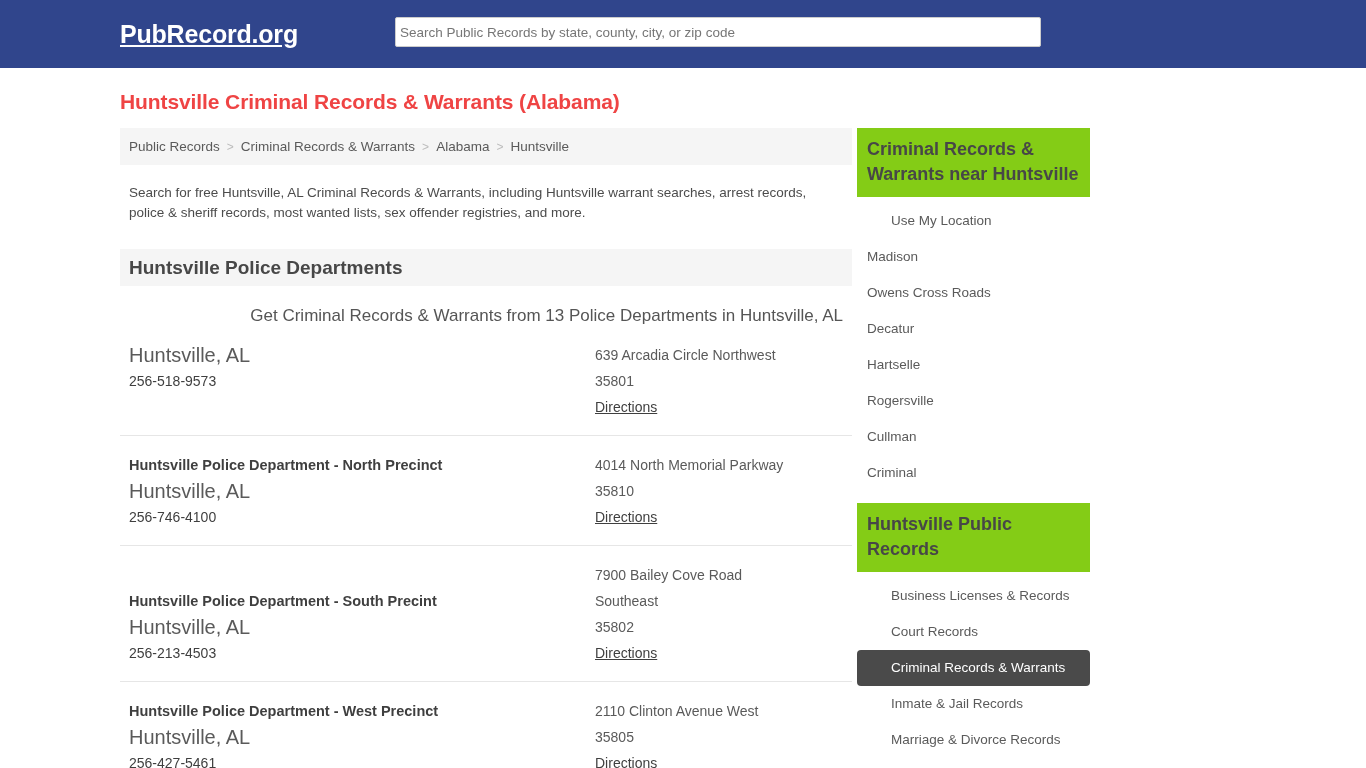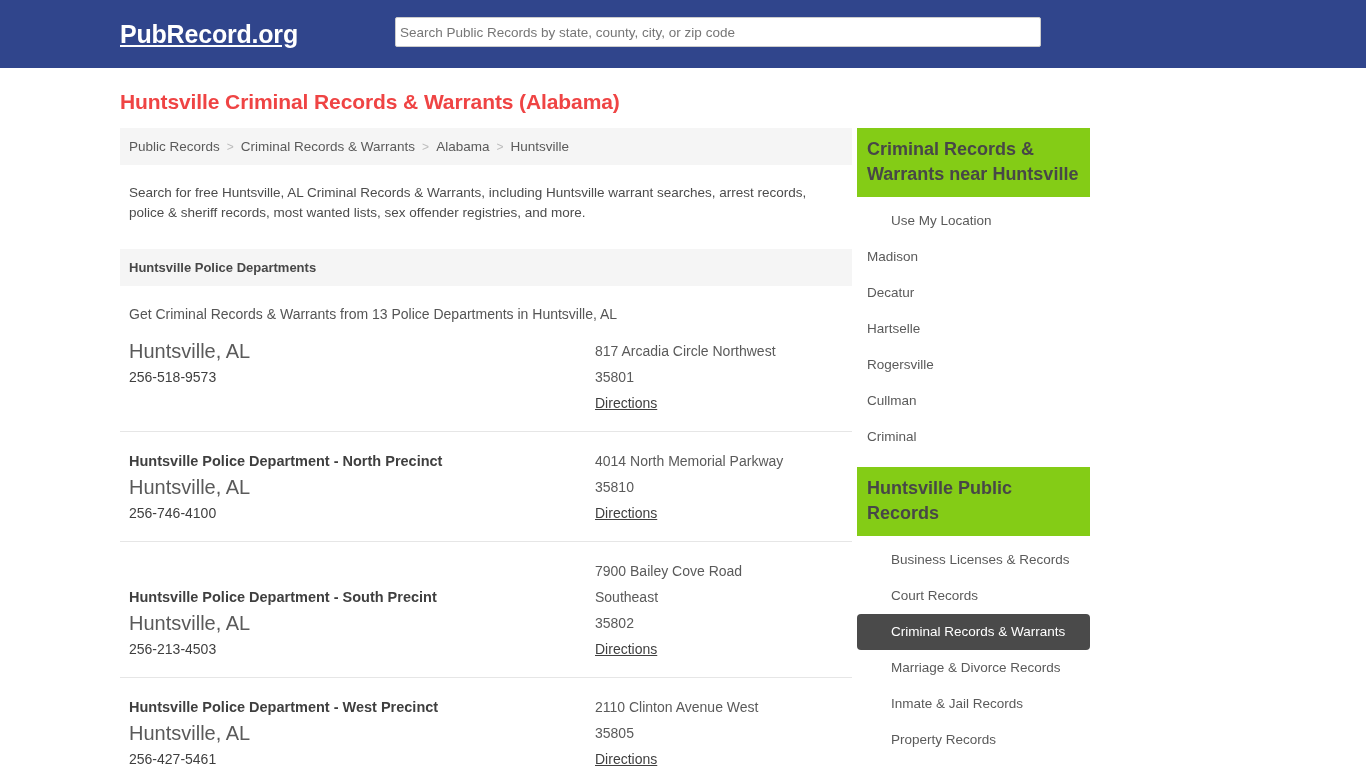--- a/index.html
+++ b/index.html
@@ -99,29 +99,30 @@
     max-width: 718px;
   }
 
   
   .section-header {
     background: #f5f5f5;
     height: 37px;
     display: flex;
     align-items: center;
     padding: 0 9px;
-    font-size: 13px;
+    font-size: 19px;
     font-weight: bold;
     color: #474747;
     margin-top: 26px;
   }
   .section-note {
-    font-size: 14px;
+    font-size: 17px;
     color: #555555;
     padding: 20px 9px 0 9px;
+    text-align: right;
   }
 
   
   .listing {
     display: flex;
     padding: 16px 9px 15px 9px;
     border-bottom: 1px solid #e6e6e6;
   }
   .listing:last-child { border-bottom: none; }
   .listing-left { width: 466px; flex: 0 0 466px; }
@@ -219,21 +220,21 @@
       <p class="section-note">Get Criminal Records &amp; Warrants from 13 Police Departments in Huntsville, AL</p>
 
       <div>
 
         <div class="listing">
           <div class="listing-left">
             <div class="lst-city">Huntsville, AL</div>
             <div class="lst-phone">256-518-9573</div>
           </div>
           <div class="listing-right">
-            <div class="lst-addr">817 Arcadia Circle Northwest</div>
+            <div class="lst-addr">639 Arcadia Circle Northwest</div>
             <div class="lst-addr">35801</div>
             <a class="lst-dir" href="#">Directions</a>
           </div>
         </div>
 
         <div class="listing">
           <div class="listing-left">
             <div class="lst-name">Huntsville Police Department - North Precinct</div>
             <div class="lst-city">Huntsville, AL</div>
             <div class="lst-phone">256-746-4100</div>
@@ -275,35 +276,36 @@
       </div>
     </div>
 
     <div class="col-side">
 
       <div class="panel">
         <div class="panel-header">Criminal Records &amp; Warrants near Huntsville</div>
         <div class="panel-list">
           <a class="panel-item indent" href="#">Use My Location</a>
           <a class="panel-item" href="#">Madison</a>
+          <a class="panel-item" href="#">Owens Cross Roads</a>
           <a class="panel-item" href="#">Decatur</a>
           <a class="panel-item" href="#">Hartselle</a>
           <a class="panel-item" href="#">Rogersville</a>
           <a class="panel-item" href="#">Cullman</a>
           <a class="panel-item" href="#">Criminal</a>
         </div>
       </div>
 
       <div class="panel">
         <div class="panel-header">Huntsville Public Records</div>
         <div class="panel-list">
           <a class="panel-item indent" href="#">Business Licenses &amp; Records</a>
           <a class="panel-item indent" href="#">Court Records</a>
           <a class="panel-item indent active" href="#">Criminal Records &amp; Warrants</a>
+          <a class="panel-item indent" href="#">Inmate &amp; Jail Records</a>
           <a class="panel-item indent" href="#">Marriage &amp; Divorce Records</a>
-          <a class="panel-item indent" href="#">Inmate &amp; Jail Records</a>
           <a class="panel-item indent" href="#">Property Records</a>
         </div>
       </div>
 
     </div>
   </div>
 </div>
 
 </body></html>

